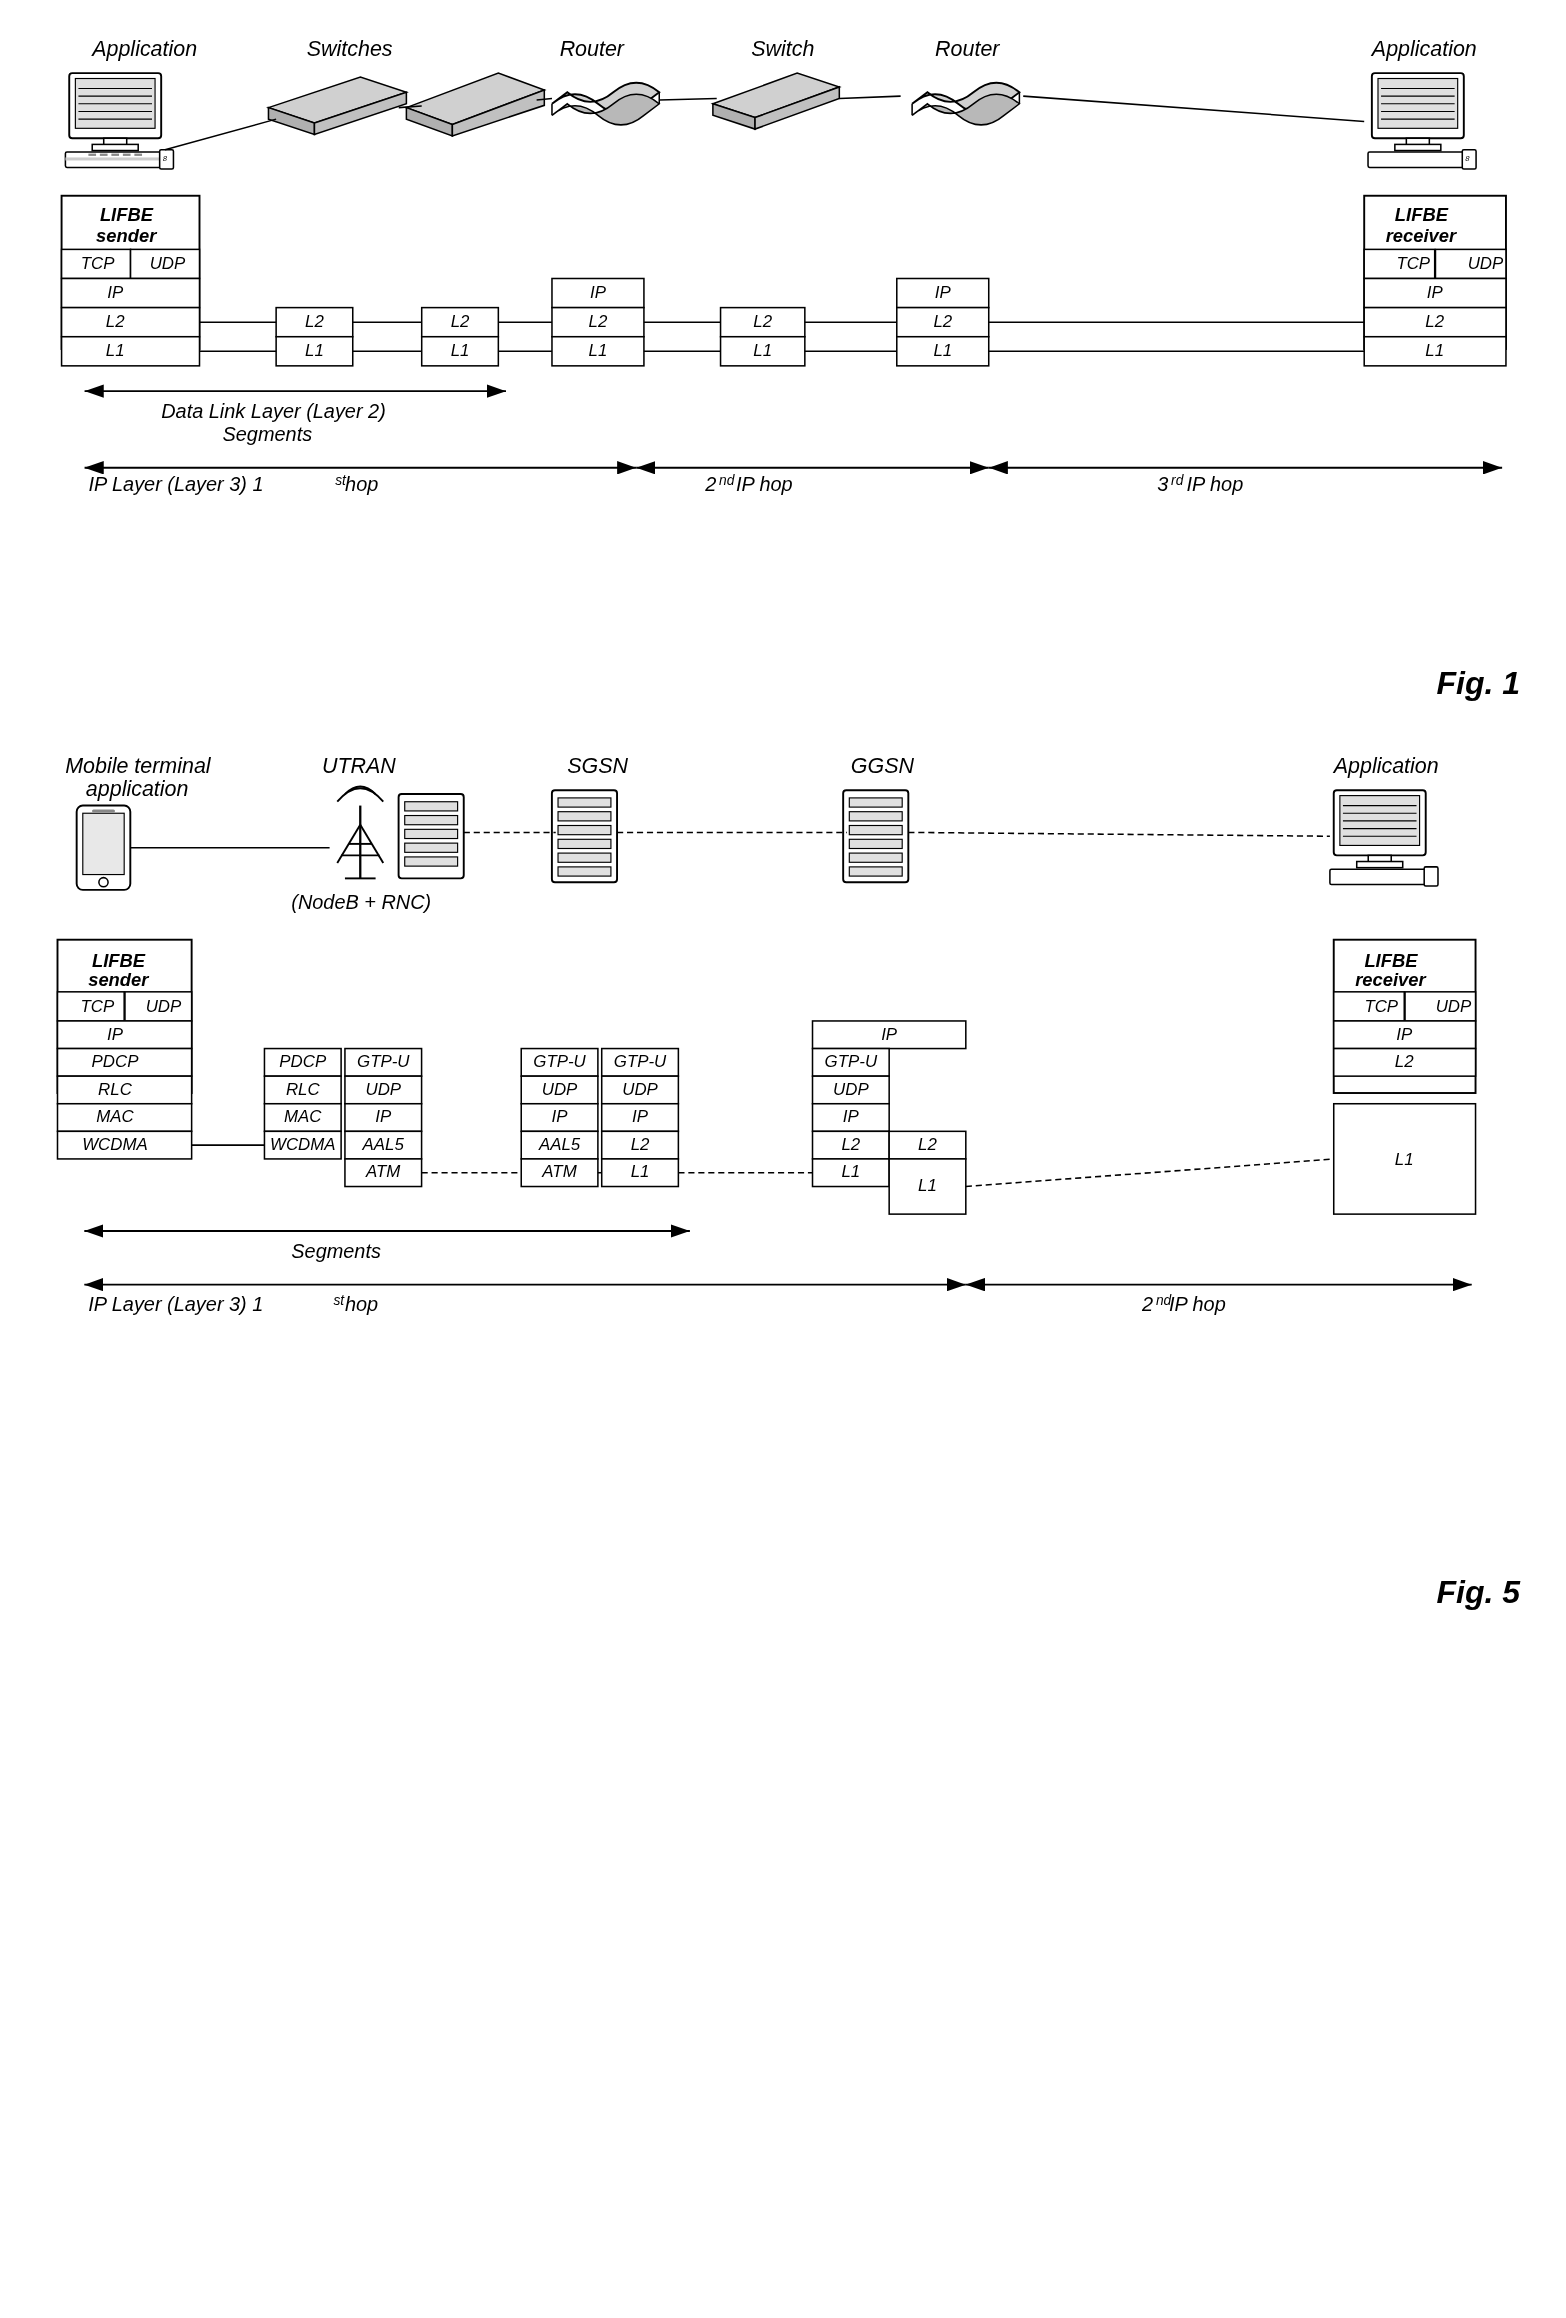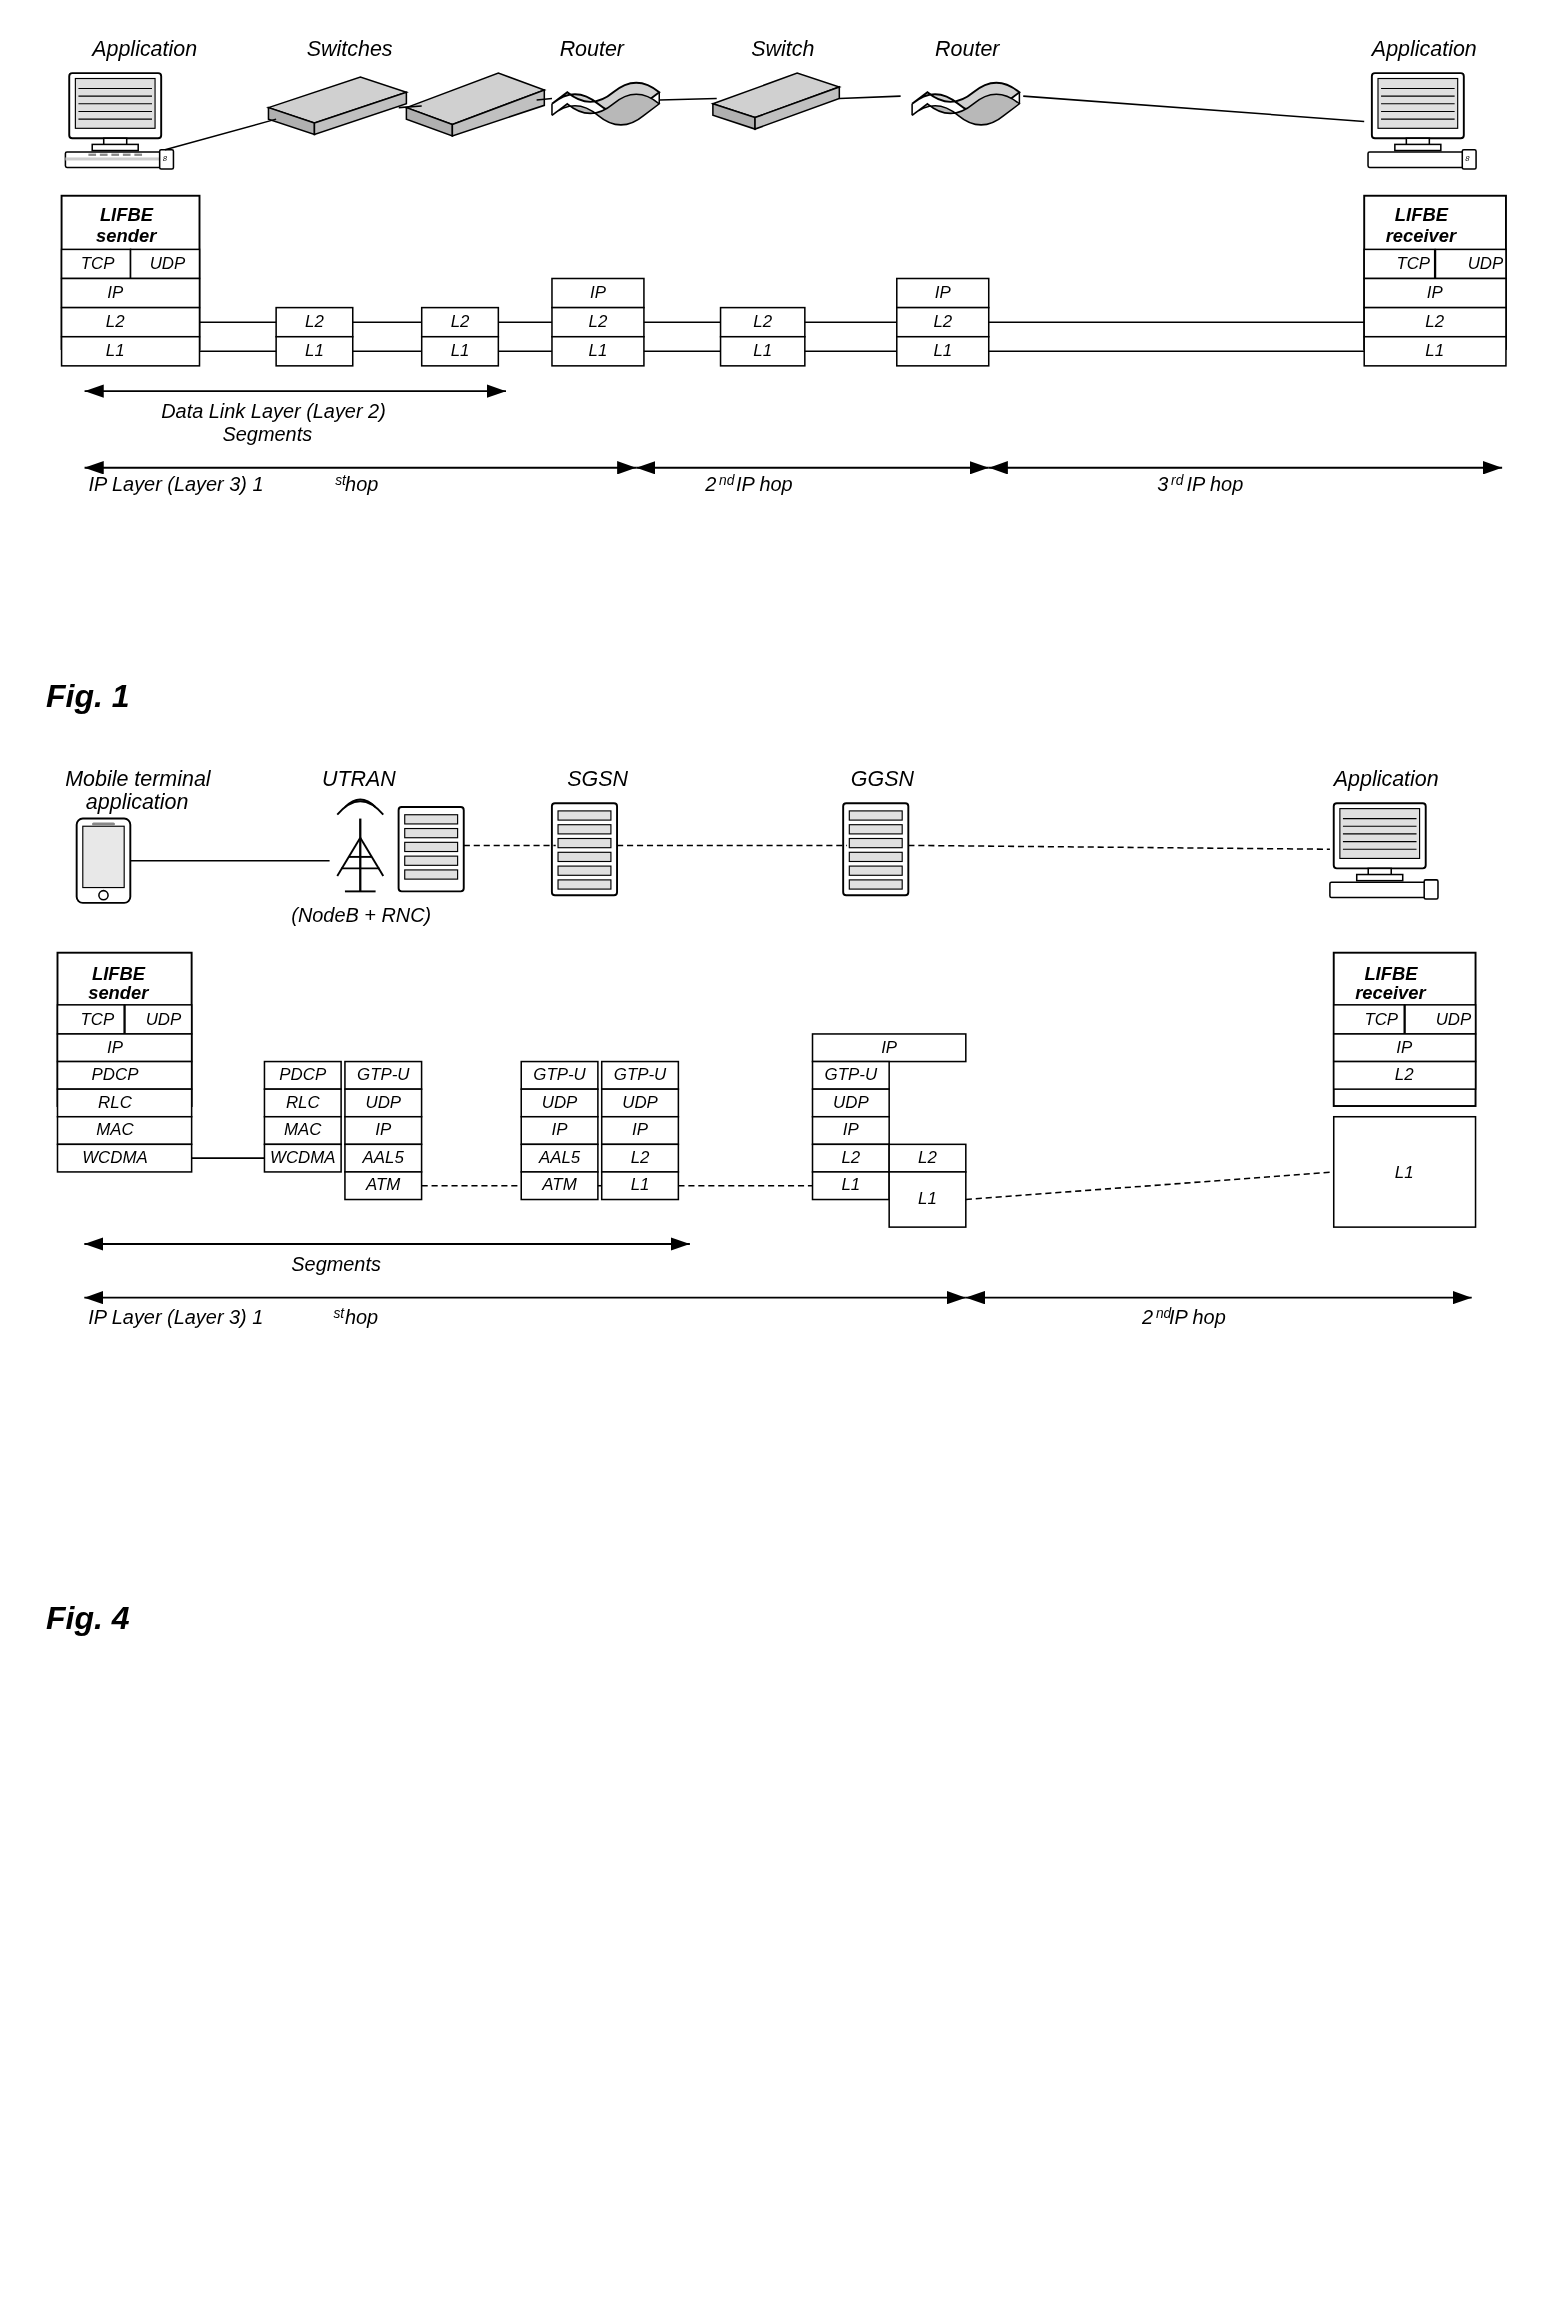--- a/index.html
+++ b/index.html
@@ -11,24 +11,24 @@
       padding: 31px 46px;
     }
 
     .figure-container {
       width: 100%;
       margin-bottom: 46px;
       font-style: italic;
     }
 
     .figure-title {
-      text-align: left;
+      text-align: right;
       font-size: 32px;
       font-weight: bold;
-      margin-top: 31px;
+      margin-top: 18px;
       font-family: Arial, sans-serif;
     }
 
   </style>
 </head>
 <body>
 
 <div class="figure-container">
 
   
@@ -418,15 +418,15 @@
     <text x="375" y="727" font-size="18" font-family="Arial">st</text>
     <text x="390" y="735" font-size="26" font-family="Arial"> hop</text>
 
     <line x1="1200" y1="700" x2="1860" y2="700" stroke="black" stroke-width="2.5" marker-start="url(#arrowhead-left)" marker-end="url(#arrowhead)"></line>
     <text x="1430" y="735" font-size="26" font-family="Arial">2</text>
     <text x="1448" y="727" font-size="18" font-family="Arial">nd</text>
     <text x="1465" y="735" font-size="26" font-family="Arial"> IP hop</text>
 
   </svg>
 
-  <div class="figure-title">Fig. 4</div>
+  <div class="figure-title">Fig. 5</div>
 </div>
 
 
 </body></html>

